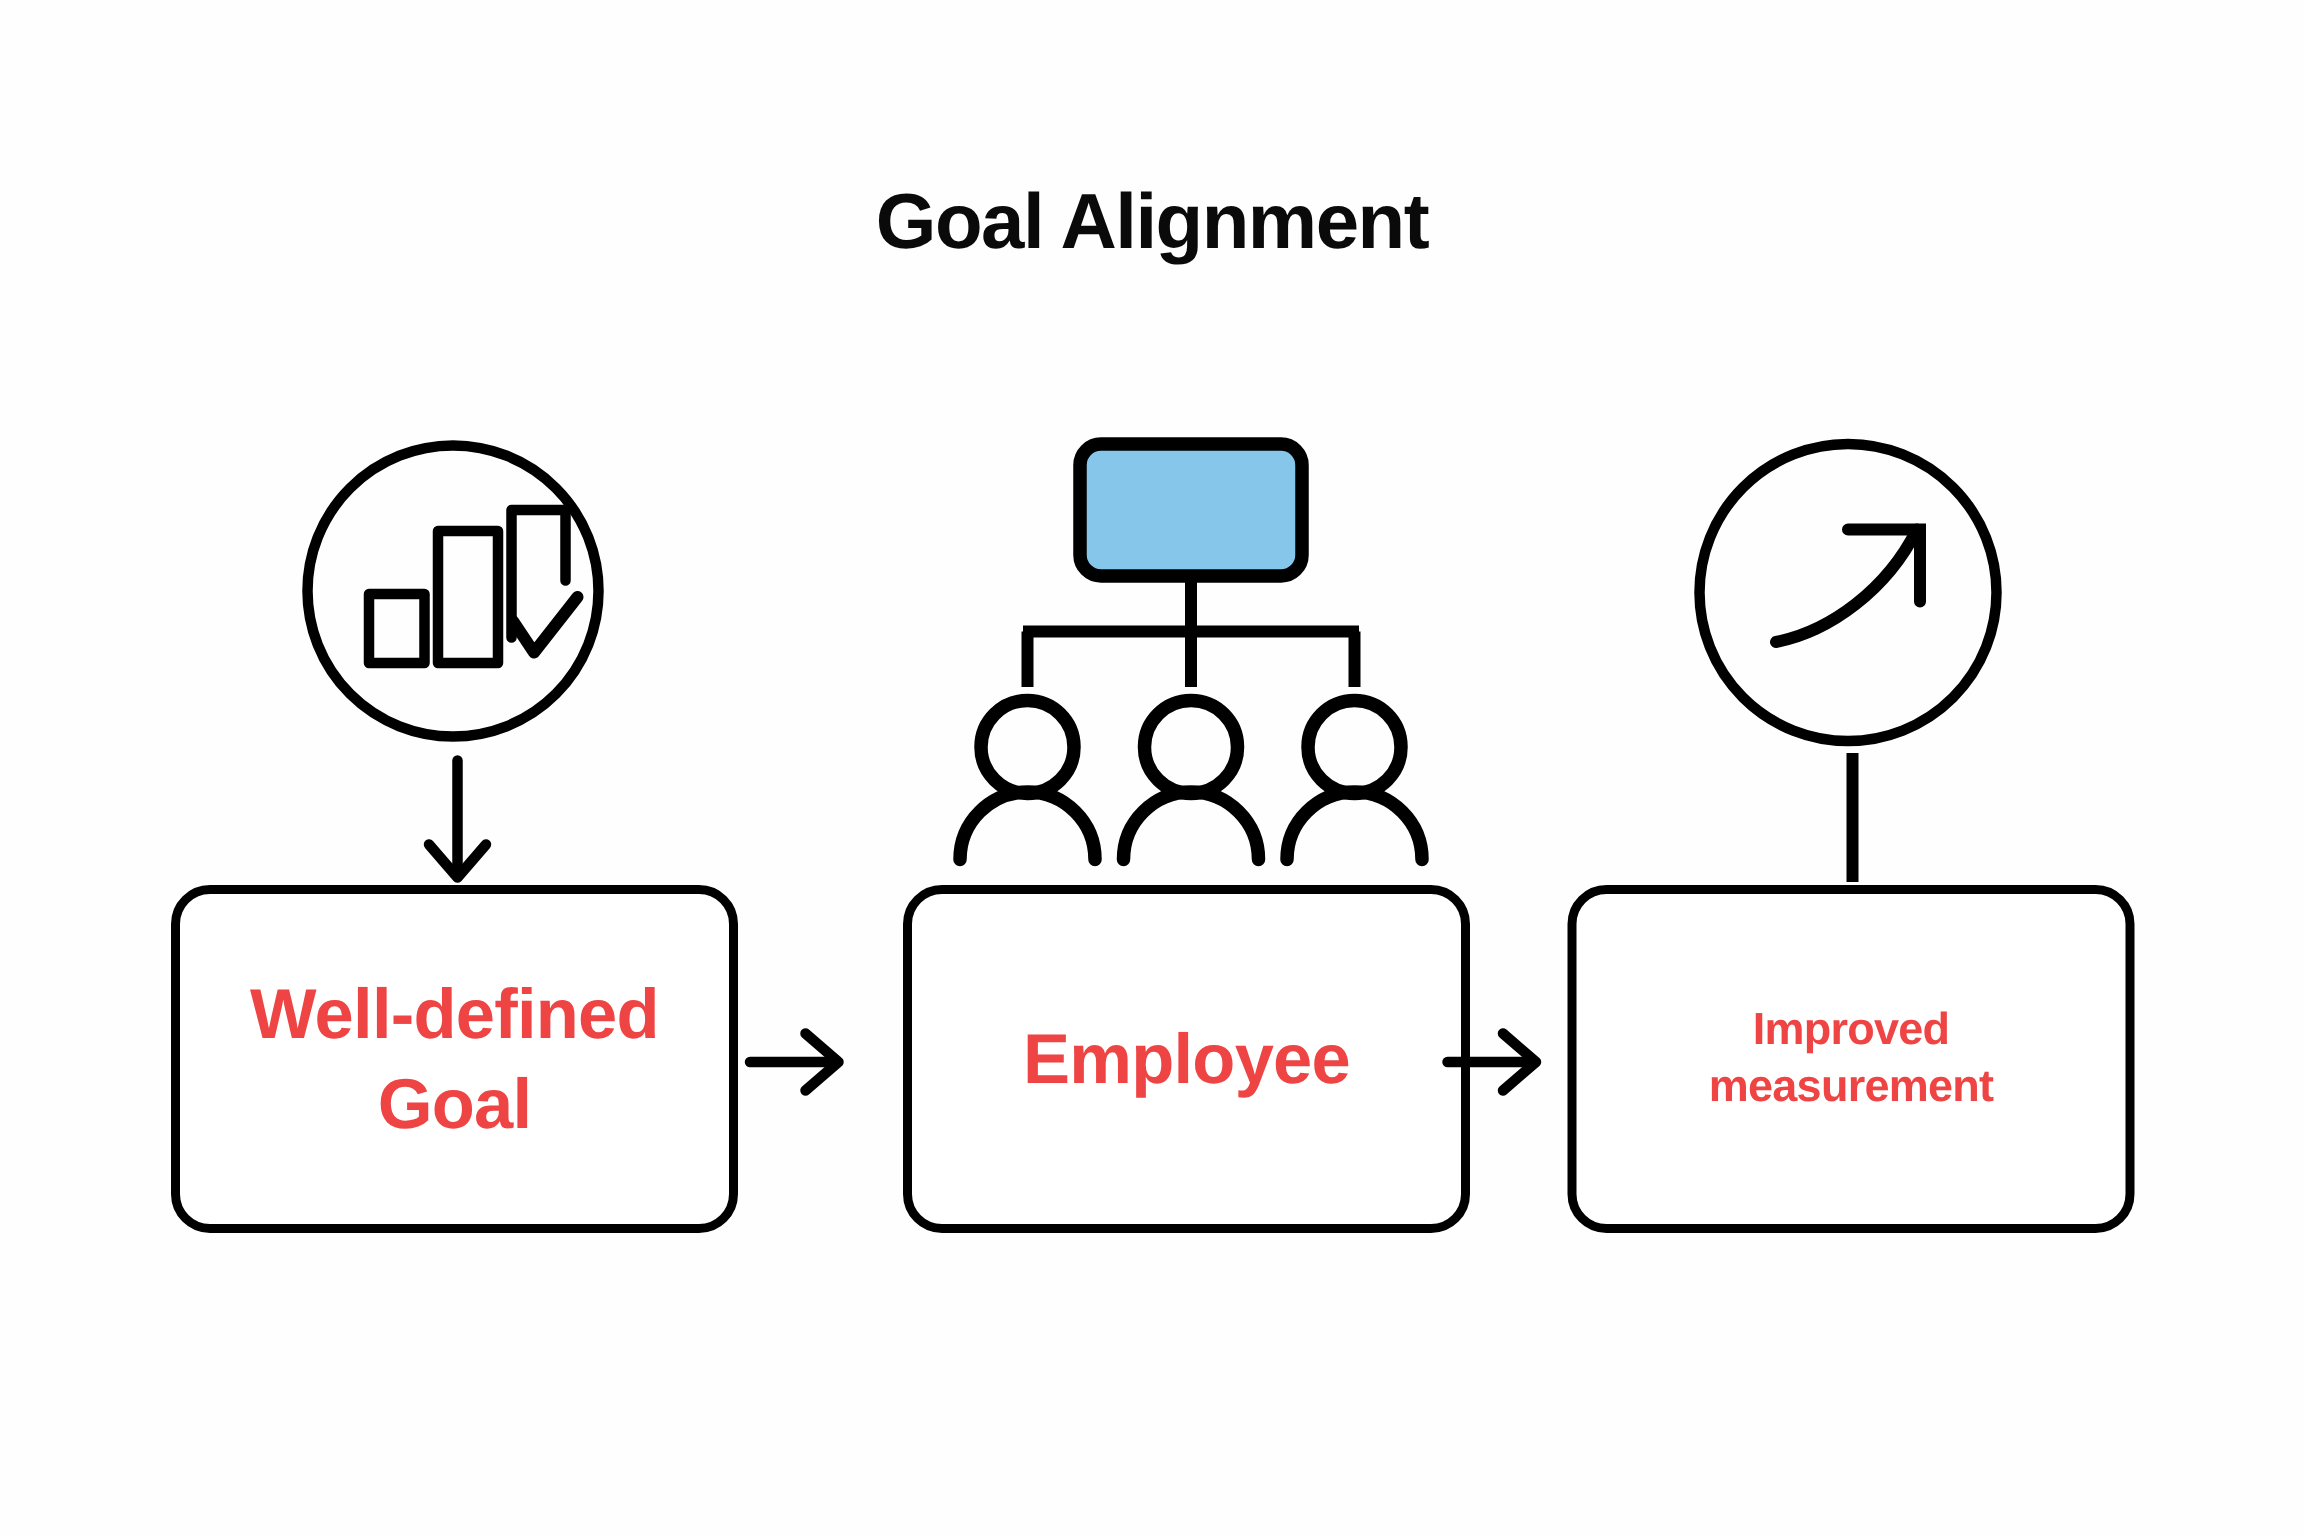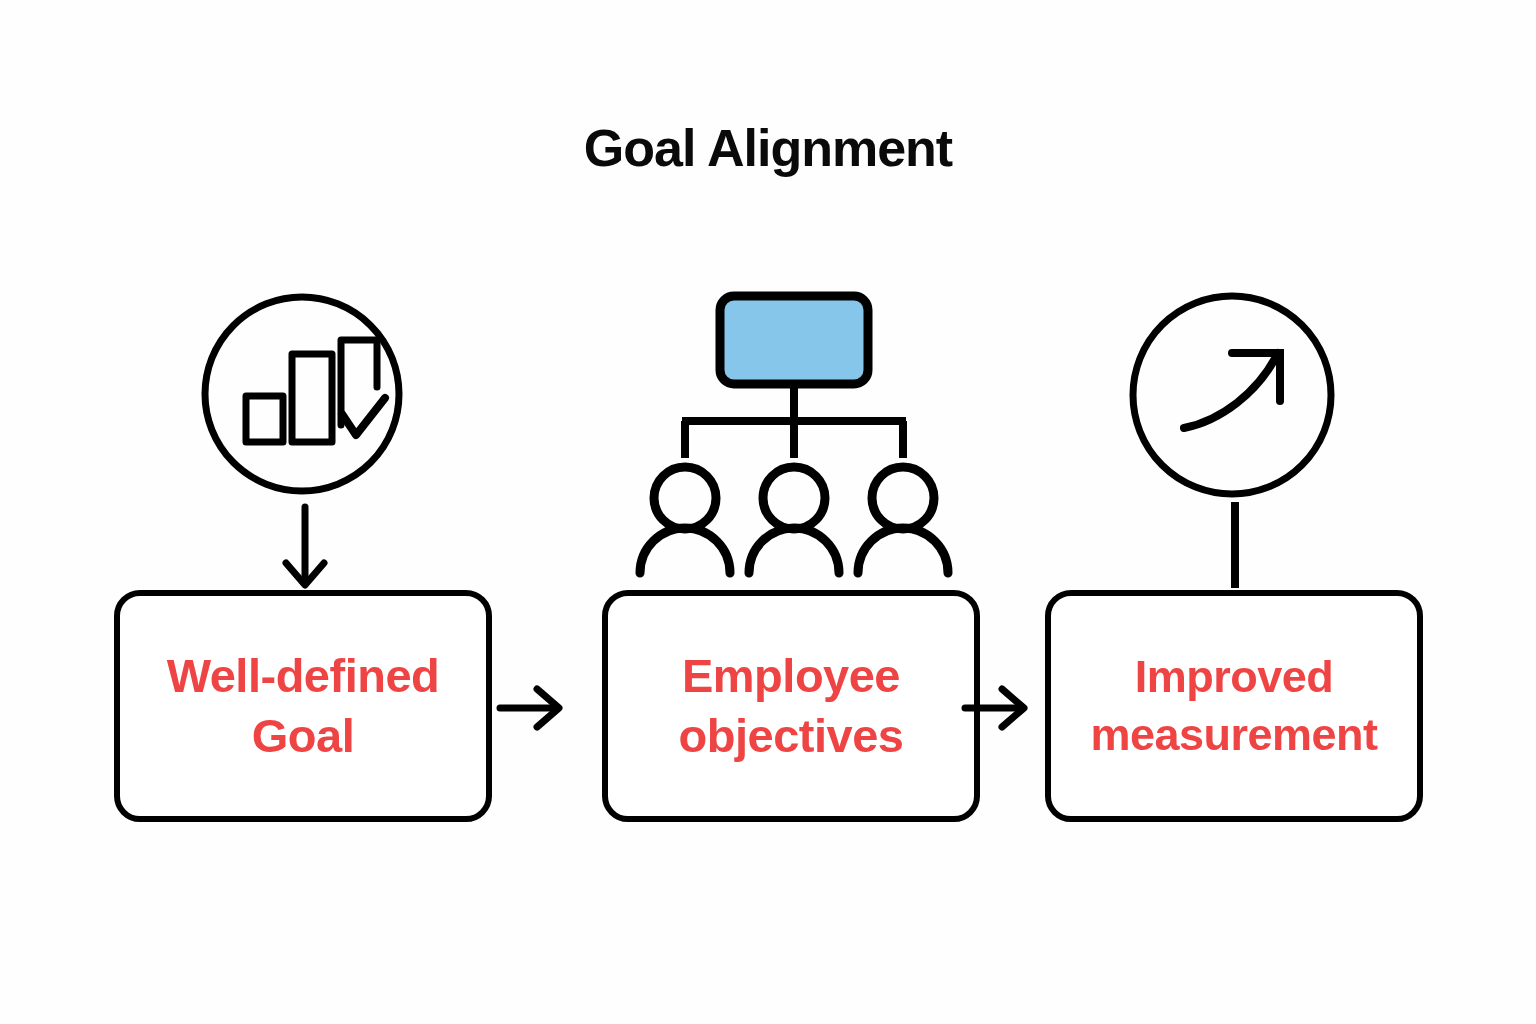--- a/index.html
+++ b/index.html
@@ -56,21 +56,21 @@
     font-size: 47px;
     font-weight: 700;
     line-height: 1.28;
     color: #ef4444;
     padding: 0 10px;
     letter-spacing: -0.5px;
   }
   #box-1 { left: 114px; }
   #box-2 { left: 578px; margin-left: 24px; }
   #box-3 { left: 1045px; }
-  #box-3 .proc-label { font-size: 45px; padding: 0 4px; }
+  #box-3 .proc-label { font-size: 30px; padding: 0 4px; }
 
   
   .icon-slot {
     position: absolute;
   }
   #icon-kpi   { left: 200px; top: 292px; width: 204px; height: 204px; }
   #icon-org   { left: 630px; top: 288px; width: 345px; height: 285px; }
   #icon-growth{ left: 1128px; top: 291px; width: 208px; height: 208px; }
 
   
@@ -165,21 +165,20 @@
   <div class="conn" id="arrow-1">
     <svg width="70" height="60" viewBox="0 0 70 60">
       <line x1="3" y1="30" x2="58" y2="30" stroke="#000" stroke-width="7" stroke-linecap="round"></line>
       <path d="M40 11 L62 30 L40 49" fill="none" stroke="#000" stroke-width="7" stroke-linecap="round" stroke-linejoin="round"></path>
     </svg>
   </div>
 
   <div class="proc-box" id="box-2">
     <div class="proc-label">
       <span>Employee</span><br>
-      <span>objectives</span>
     </div>
   </div>
 
   <div class="conn" id="arrow-2">
     <svg width="70" height="60" viewBox="0 0 70 60">
       <line x1="3" y1="30" x2="58" y2="30" stroke="#000" stroke-width="7" stroke-linecap="round"></line>
       <path d="M40 11 L62 30 L40 49" fill="none" stroke="#000" stroke-width="7" stroke-linecap="round" stroke-linejoin="round"></path>
     </svg>
   </div>
 

